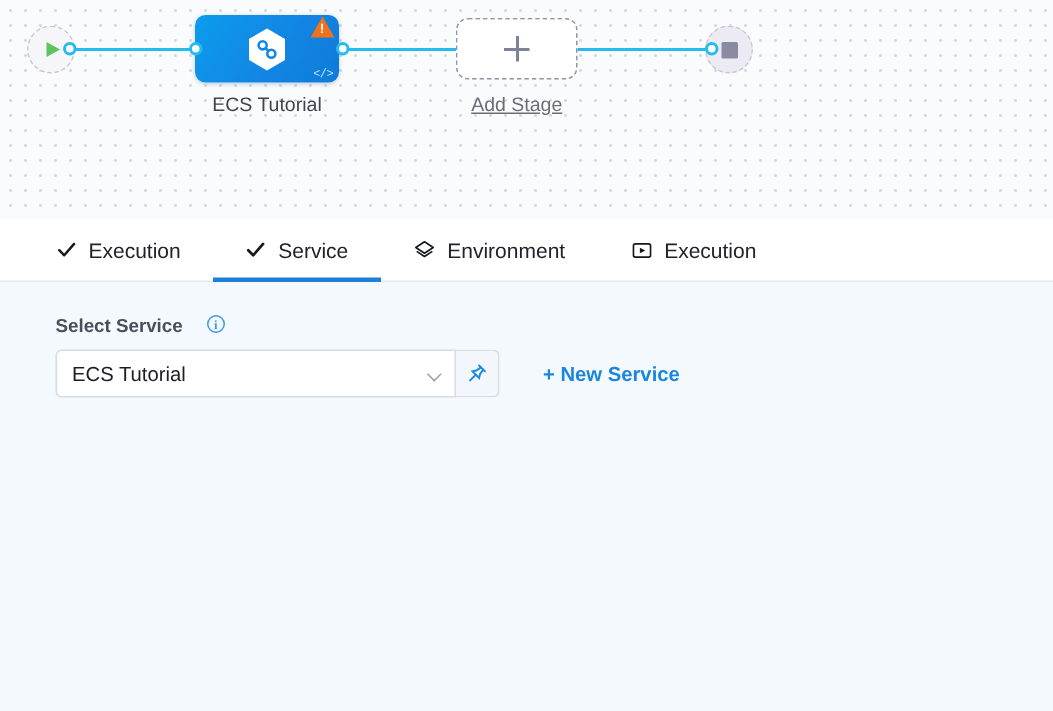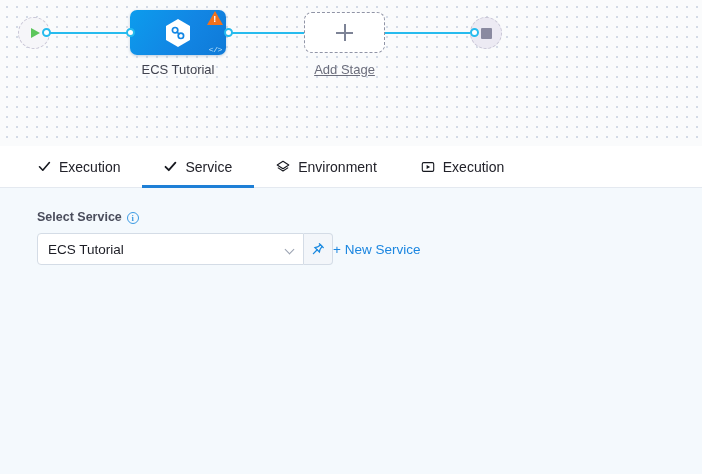--- a/index.html
+++ b/index.html
@@ -182,22 +182,22 @@
     position: relative;
     width: 702px; height: 286px;
     background: #f4f9fd;
     padding: 22px 0 0 37px;
   }
   .field-label {
     font-size: 12.5px;
     font-weight: bold;
     color: #4a4d5c;
     display: flex;
-    align-items: flex-end;
-    gap: 5px;
+    align-items: flex-start;
+    gap: 16px;
     margin-bottom: 9px;
   }
   .info-icon {
     width: 12px; height: 12px;
     border: 1.2px solid #3b9ae3;
     border-radius: 50%;
     color: #3b9ae3;
     font-size: 8.5px;
     font-weight: bold;
     line-height: 10px;
@@ -239,22 +239,23 @@
     background: #f3f6fa;
     border: 1px solid #d4dce6;
     border-left: none;
     border-radius: 0 4px 4px 0;
     display: flex;
     align-items: center;
     justify-content: center;
     cursor: pointer;
   }
   .new-link {
+    margin-left: 29px;
     font-size: 13.5px;
-    font-weight: normal;
+    font-weight: bold;
     color: #1b86e0;
     cursor: pointer;
     white-space: nowrap;
   }
 </style>
 </head>
 <body>
 
 <div class="canvas">
 

